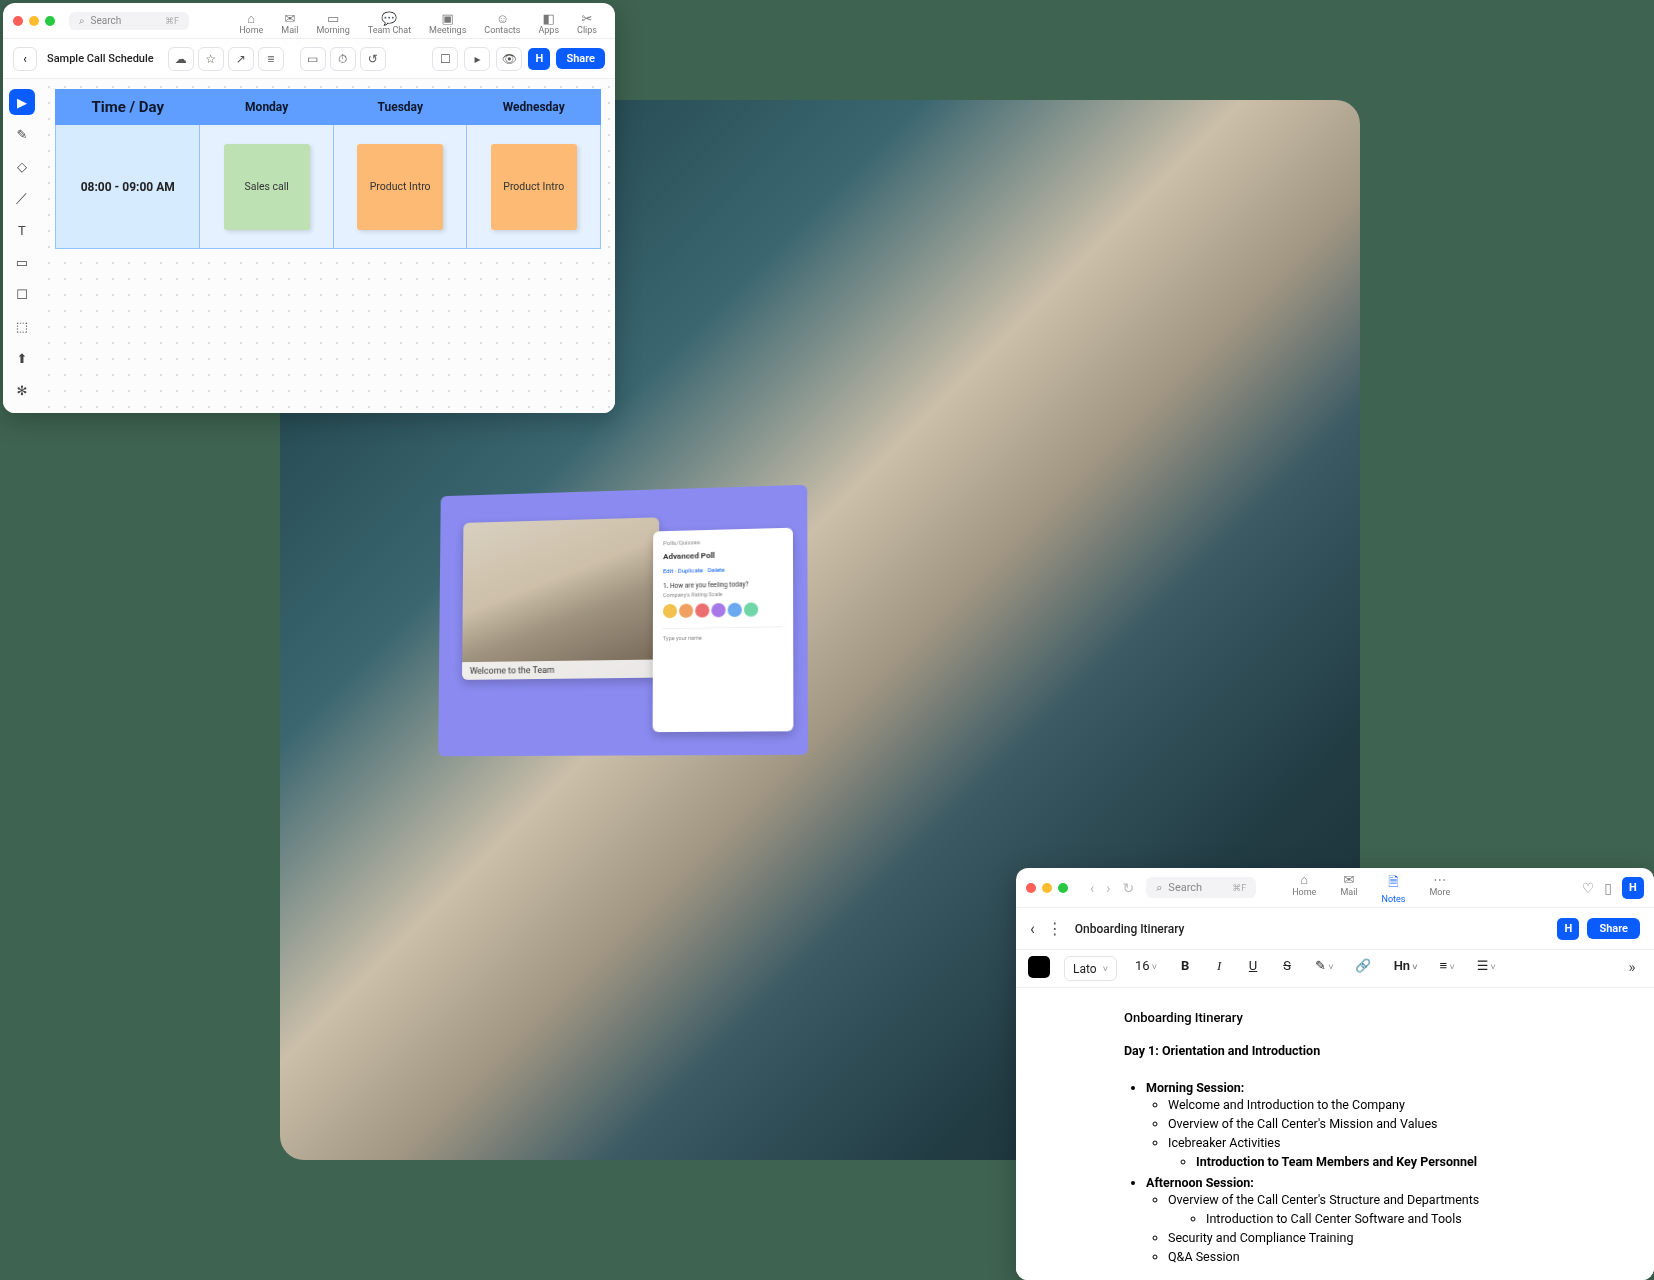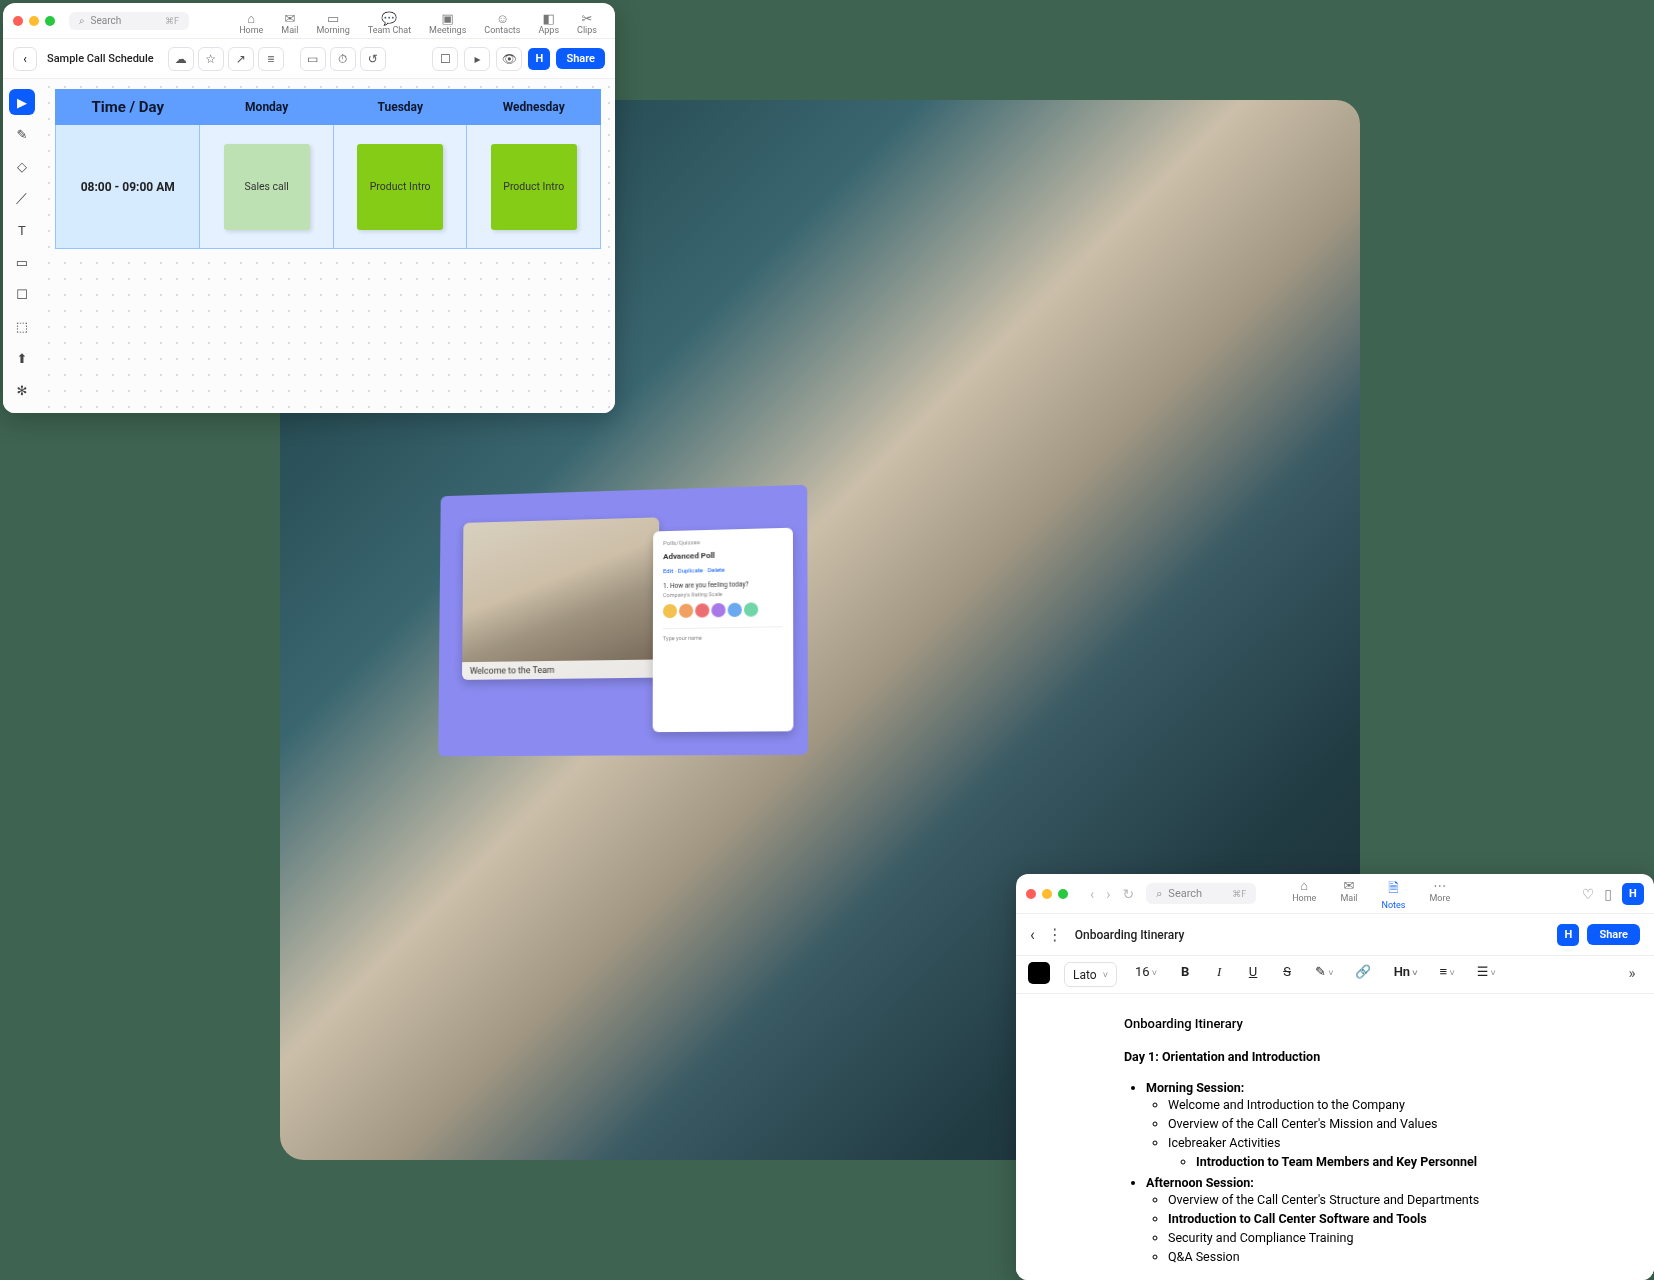--- a/index.html
+++ b/index.html
@@ -122,21 +122,21 @@
   .card {
     margin: 0 auto;
     width: 86px; height: 86px;
     border-radius: 3px;
     font-size: 10.5px;
     display: flex; align-items: center; justify-content: center;
     color: #333;
     box-shadow: 2px 2px 4px rgba(0,0,0,.12);
   }
   .card.green { background: #bee1b4; }
-  .card.purple { background: #84cc16; }
+  .card.purple { background: #fdba74; }
   .card.blue { background: #89a2f5; }
 
   
   .notes {
     position: absolute;
     right: 0px;
     bottom: 0px;
     width: 638px;
     background: #fff;
     border-radius: 12px;
@@ -178,21 +178,21 @@
   .nt-toolbar .expand { margin-left: auto; font-size: 15px; color: #555; }
 
   .nt-body {
     padding: 22px 12px 12px 108px;
     font-size: 12.5px;
     color: #000;
     background: #fff;
     min-height: 260px;
   }
   .nt-body .doc-title { font-size: 13px; font-weight: 500; margin-bottom: 18px; }
-  .nt-body .day { font-weight: 700; margin-bottom: 14px; }
+  .nt-body .day { font-weight: 700; margin-bottom: 20px; }
   .nt-body ul { list-style: disc; padding-left: 22px; }
   .nt-body ul ul { list-style: circle; padding-left: 22px; }
   .nt-body li { padding: 2px 0; }
   .nt-body li.session { font-weight: 700; }
 
   
   .monitor {
     position: absolute;
     left: 155px;
     top: 390px;
@@ -457,20 +457,20 @@
     <div class="day">Day 1: Orientation and Introduction</div>
     <ul id="sessions-list">
         <li class="session">Morning Session:<ul>
             <li style="font-weight: 400;">Welcome and Introduction to the Company</li>
             <li style="font-weight: 400;">Overview of the Call Center's Mission and Values</li>
             <li style="font-weight: 400;">Icebreaker Activities</li>
             <li style="font-weight: 700; margin-left: 28px;">Introduction to Team Members and Key Personnel</li>
           </ul></li>
         <li class="session">Afternoon Session:<ul>
             <li style="font-weight: 400;">Overview of the Call Center's Structure and Departments</li>
-            <li style="font-weight: 700;">Introduction to Call Center Software and Tools</li>
+            <li style="font-weight: 400; margin-left: 38px;">Introduction to Call Center Software and Tools</li>
             <li style="font-weight: 400;">Security and Compliance Training</li>
             <li style="font-weight: 400;">Q&amp;A Session</li>
           </ul></li>
       </ul>
   </div>
 
 </div>
 
 </body></html>

